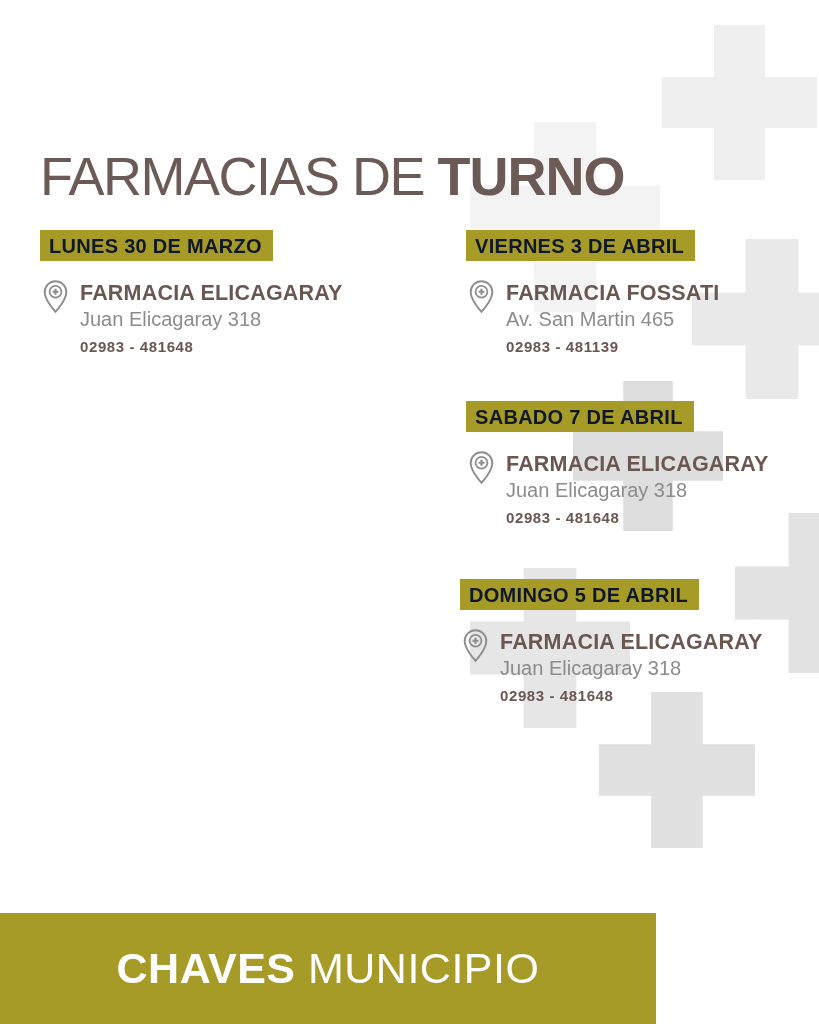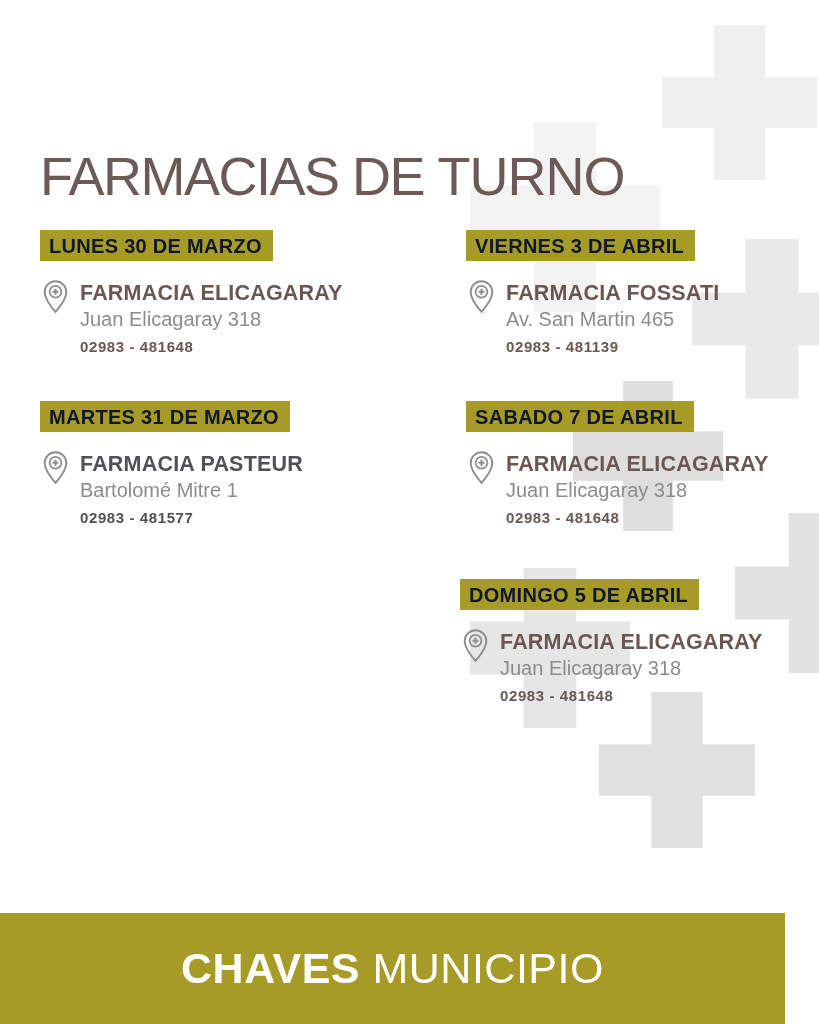--- a/index.html
+++ b/index.html
@@ -12,21 +12,21 @@
   .cross {
     position:absolute;
     clip-path:polygon(33.5% 0,66.5% 0,66.5% 33.5%,100% 33.5%,100% 66.5%,66.5% 66.5%,66.5% 100%,33.5% 100%,33.5% 66.5%,0 66.5%,0 33.5%,33.5% 33.5%);
   }
   
   .title {
     position:absolute; left:40px; top:112px;
     font-size:54px; line-height:1.05; letter-spacing:-1.5px;
     color:var(--title-brown); font-weight:400; white-space:nowrap; z-index:2;
   }
-  .title b { font-weight:400; letter-spacing:-1px; }
+  .title b { font-weight:700; letter-spacing:-1px; }
   
   .entry { position:absolute; z-index:2; }
   .chip {
     display:inline-block; background:var(--accent-olive); color:#0f172a;
     font-weight:800; font-size:20px; letter-spacing:0.3px;
     padding:5px 11px 4px 9px; line-height:1.1; white-space:nowrap;
   }
   .entry-body { display:flex; margin-top:20px; }
   .pin { flex:0 0 auto; width:32px; margin-right:8px; margin-top:-2px; }
   .info { flex:1; }
@@ -38,21 +38,21 @@
     font-size:20px; font-weight:400; line-height:25px; margin-top:2px;
     color:var(--address-gray); white-space:nowrap;
   }
   .phone {
     font-size:15px; font-weight:800; letter-spacing:0.6px; line-height:25px; margin-top:2px;
     color:var(--name-brown); white-space:nowrap;
   }
   .entry[data-tone="gray"] .name, .entry[data-tone="gray"] .phone { color:var(--name-gray); }
   
   .footer {
-    position:absolute; left:0; bottom:0; width:785px; height:111px;
+    position:absolute; left:0; bottom:0; width:656px; height:111px;
     background:var(--accent-olive); display:flex; align-items:center; justify-content:center;
     z-index:3;
   }
   .footer .txt { color:#ffffff; font-size:43px; letter-spacing:0.5px; white-space:nowrap; }
   .footer .txt b { font-weight:800; }
   .footer .txt span.light { font-weight:300; }
 </style>
 </head>
 <body>
 
@@ -79,37 +79,20 @@
         </svg>
       </span>
       <div class="info">
         <div class="name">FARMACIA ELICAGARAY</div>
         <div class="addr">Juan Elicagaray 318</div>
         <div class="phone">02983 - 481648</div>
       </div>
     </div>
   </section>
 
-  <section class="entry" style="left:40px;top:401px;" data-tone="gray">
-    <div class="chip"><span>MARTES 31 DE MARZO</span></div>
-    <div class="entry-body">
-      <span class="pin">
-        <svg viewBox="0 0 24 28" width="31" height="36">
-          <path d="M12 25.5 C12 25.5 3.6 16.6 3.6 10.1 A8.4 8.4 0 1 1 20.4 10.1 C20.4 16.6 12 25.5 12 25.5 Z" fill="none" stroke="#8d8e90" stroke-width="1.5"></path>
-          <circle cx="12" cy="9.9" r="4.6" fill="none" stroke="#8d8e90" stroke-width="1.4"></circle>
-          <path d="M12 7.6 v4.6 M9.7 9.9 h4.6" fill="none" stroke="#8d8e90" stroke-width="1.7"></path>
-        </svg>
-      </span>
-      <div class="info">
-        <div class="name">FARMACIA PASTEUR</div>
-        <div class="addr">Bartolomé Mitre 1</div>
-        <div class="phone">02983 - 481577</div>
-      </div>
-    </div>
-  </section>
 
 
 
   <section class="entry" style="left:466px;top:230px;" data-tone="brown">
     <div class="chip"><span>VIERNES 3 DE ABRIL</span></div>
     <div class="entry-body">
       <span class="pin">
         <svg viewBox="0 0 24 28" width="31" height="36">
           <path d="M12 25.5 C12 25.5 3.6 16.6 3.6 10.1 A8.4 8.4 0 1 1 20.4 10.1 C20.4 16.6 12 25.5 12 25.5 Z" fill="none" stroke="#8d8e90" stroke-width="1.5"></path>
           <circle cx="12" cy="9.9" r="4.6" fill="none" stroke="#8d8e90" stroke-width="1.4"></circle>

